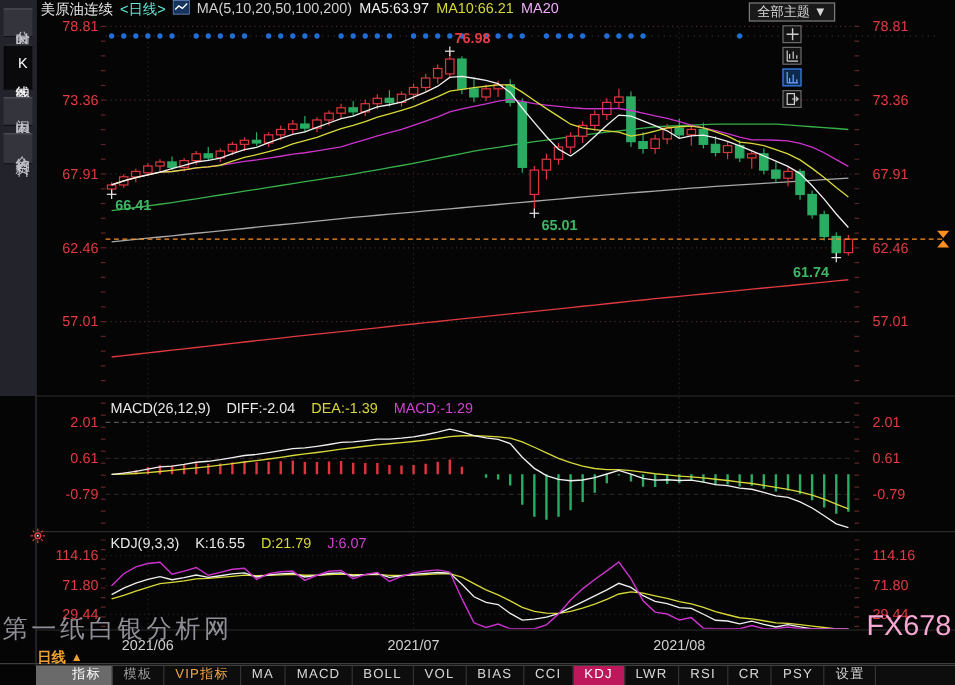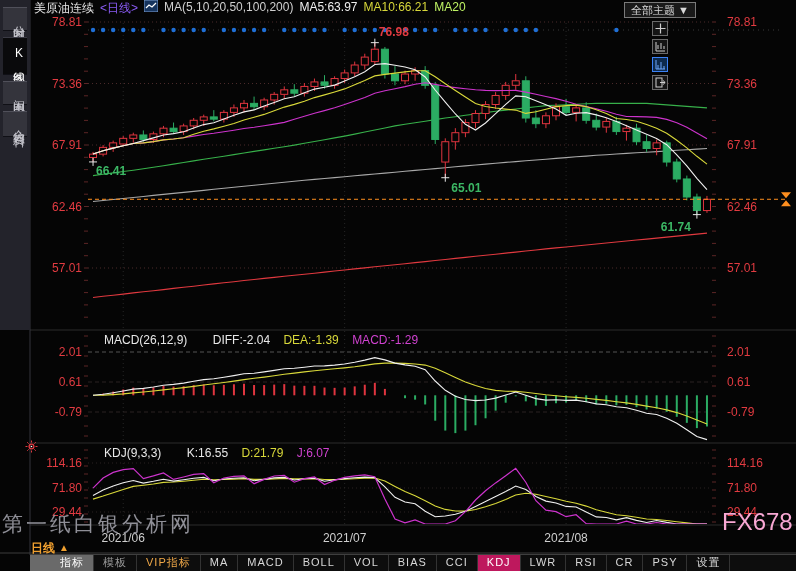--- a/index.html
+++ b/index.html
@@ -3,43 +3,43 @@
 <meta charset="utf-8">
 <style>
   html,body{margin:0;padding:0;background:#000;}
   .app{position:relative;width:796px;height:571px;background:#050505;overflow:hidden;
        font-family:"Liberation Sans",sans-serif;}
   
   .topbar{position:absolute;left:30px;top:0;right:0;height:22px;display:flex;align-items:flex-start;
           font-size:12px;color:#ddd;white-space:nowrap;z-index:6;}
   .topbar .t{margin-right:6px;}
   .tt-title{color:#e8e8e8;margin-left:4px;}
-  .tt-period{color:#8b5cf6;}
+  .tt-period{color:#5eead4;}
   .tt-ma{color:#d0d0d0;}
   .tt-ma5{color:#f0f0f0;}
   .tt-ma10{color:#d8d83a;}
-  .tt-ma20{color:#bef264;}
+  .tt-ma20{color:#f0abfc;}
   .tb-right{position:absolute;right:100px;top:2px;display:flex;gap:3px;align-items:center;flex-direction:column;}
   .theme-btn{background:#191919;border:1px solid #7a7a7a;color:#d8d8d8;font-size:11px;
              height:16px;line-height:14px;padding:0 6px;cursor:pointer;font-family:inherit;}
   .icon-btn{width:16px;height:15px;background:#141414;border:1px solid #6a6a6a;padding:0;
             display:flex;align-items:center;justify-content:center;cursor:pointer;}
   .icon-btn.active{border-color:#3b82f6;background:#0d2a4d;}
   
   .sidebar{position:absolute;left:0;top:0;width:30px;height:330px;background:#23232b;z-index:5;
            display:flex;flex-direction:column;align-items:center;padding-top:4px;box-sizing:border-box;}
   .side-item{writing-mode:vertical-rl;text-orientation:upright;letter-spacing:2px;
              font-size:12px;color:#c4c4cc;background:#34343c;border-top:1px solid #50505a;
              border-bottom:1px solid #101016;width:24px;text-align:center;padding:8px 0;margin:3px 0;
              cursor:pointer;}
   .side-item.active{background:#0a0a0c;color:#ffffff;border-top:1px solid #3a3a44;}
   
   .ptitle{position:absolute;left:92px;font-size:12px;z-index:4;white-space:nowrap;}
   .ptitle span{margin-right:10px;}
-  .c-white{color:#e8e8e8;margin-left:12px;} .c-yellow{color:#d8d83a;} .c-magenta{color:#d042d0;}
+  .c-white{color:#e8e8e8;} .c-yellow{color:#d8d83a;} .c-magenta{color:#d042d0;}
   
   .wm-site{position:absolute;left:2px;top:510px;font-size:21px;letter-spacing:3px;color:#8f8f97;z-index:4;}
   .wm-url{position:absolute;left:1px;top:531px;font-size:18px;font-weight:bold;letter-spacing:1px;color:#dcdce4;z-index:6;}
   .wm-fx{position:absolute;left:694px;top:508px;font-size:24px;color:#f9a8d4;z-index:4;margin-left:28px;}
   .wm-period{position:absolute;left:31px;top:540px;font-size:12px;font-weight:bold;color:#f0a030;z-index:5;}
   .wm-period .arrow{font-size:10px;position:relative;top:-1px;margin-left:4px;}
   
   .toolbar{position:absolute;left:30px;right:0;bottom:0;height:16px;background:#0d0d0d;
            border-top:1px solid #3f3f3f;display:flex;z-index:7;font-size:11px;}
   .tab{color:#d8d8d8;border-right:1px solid #333;padding:0 9px;line-height:15px;cursor:pointer;

